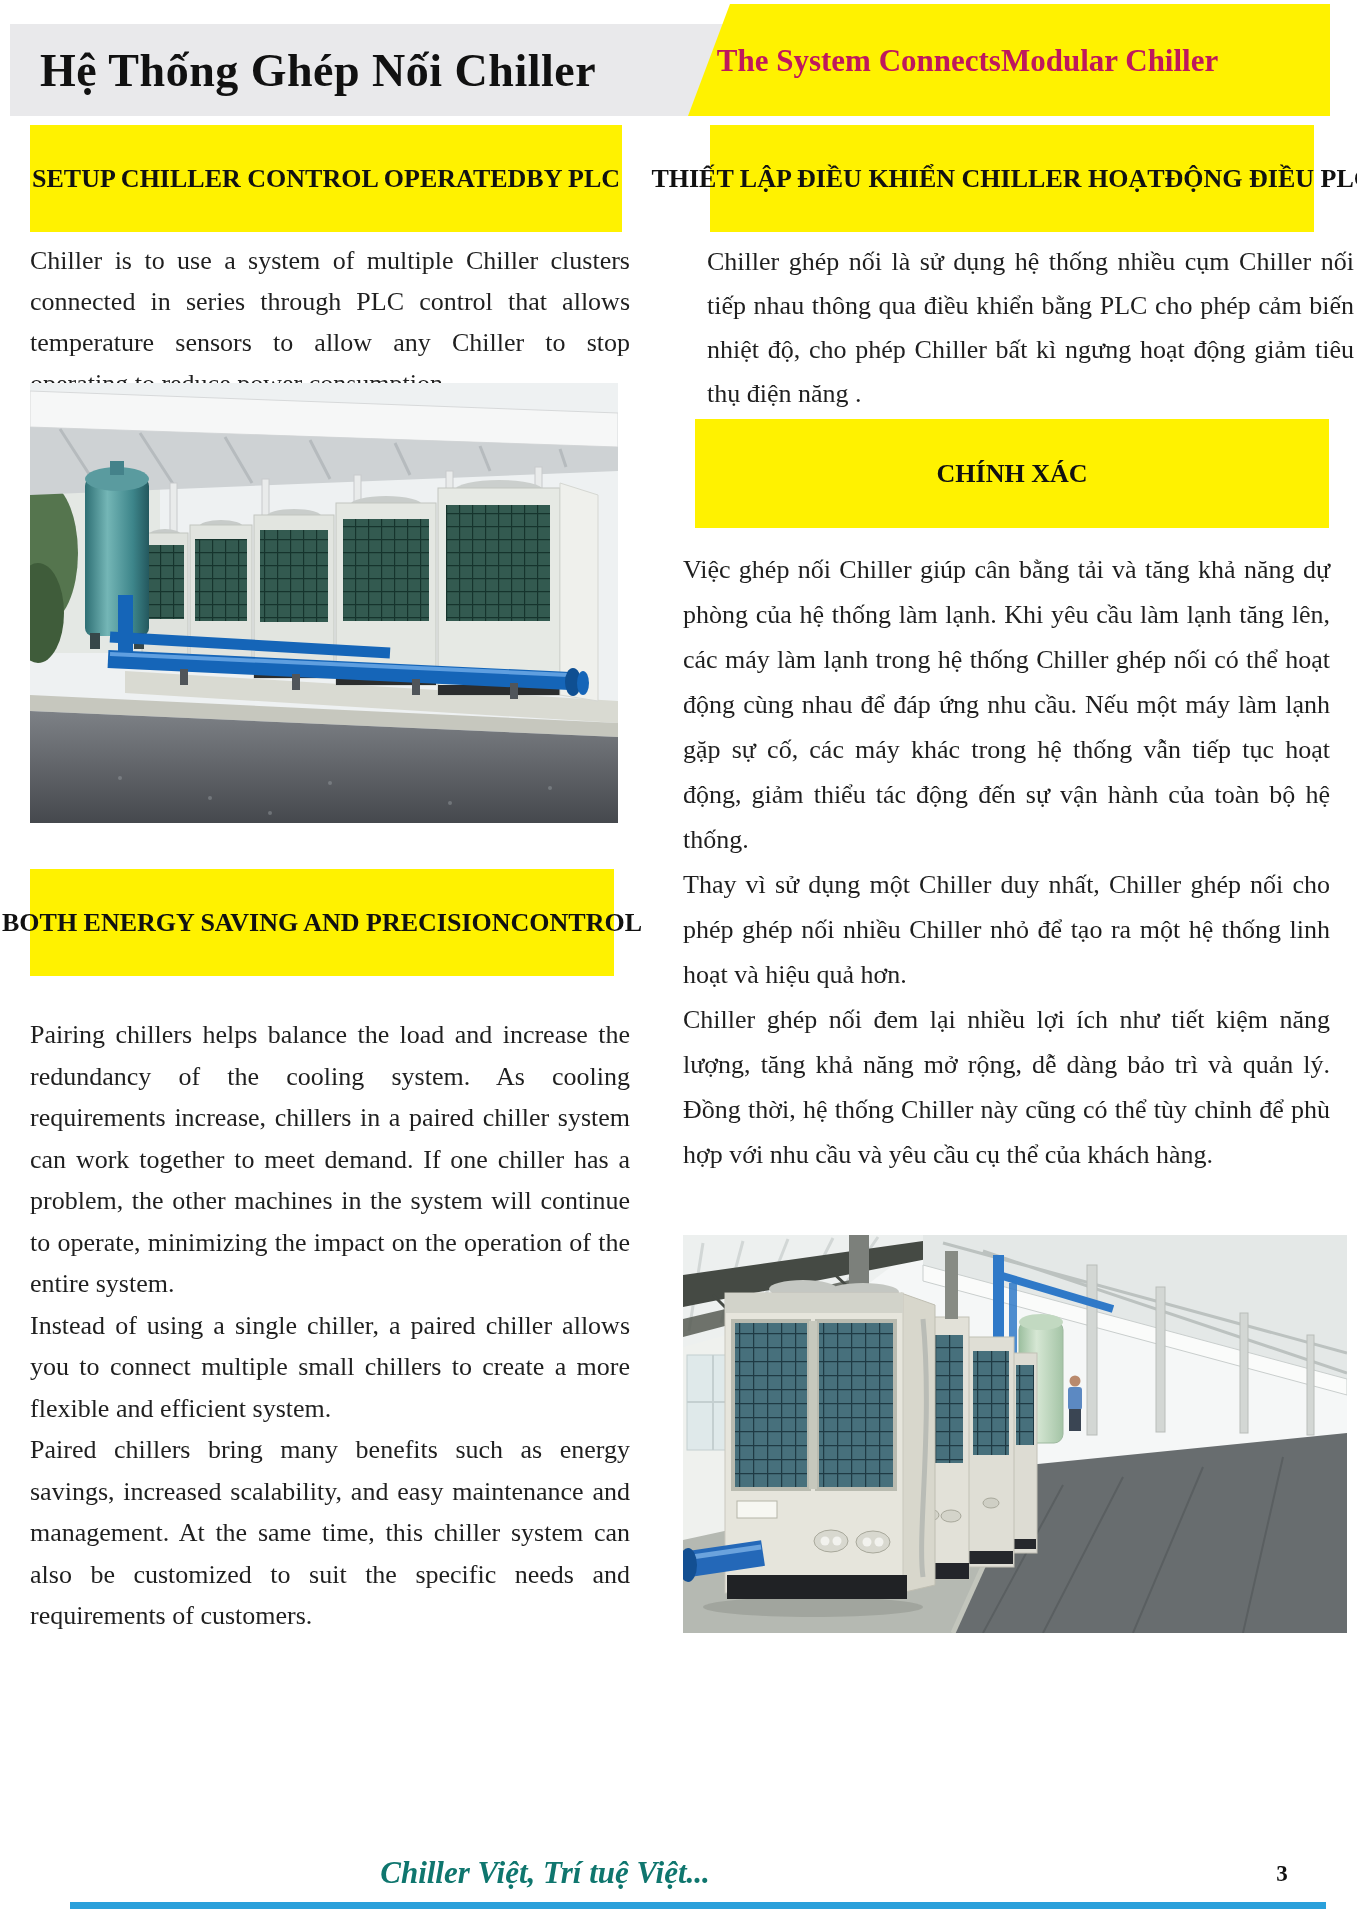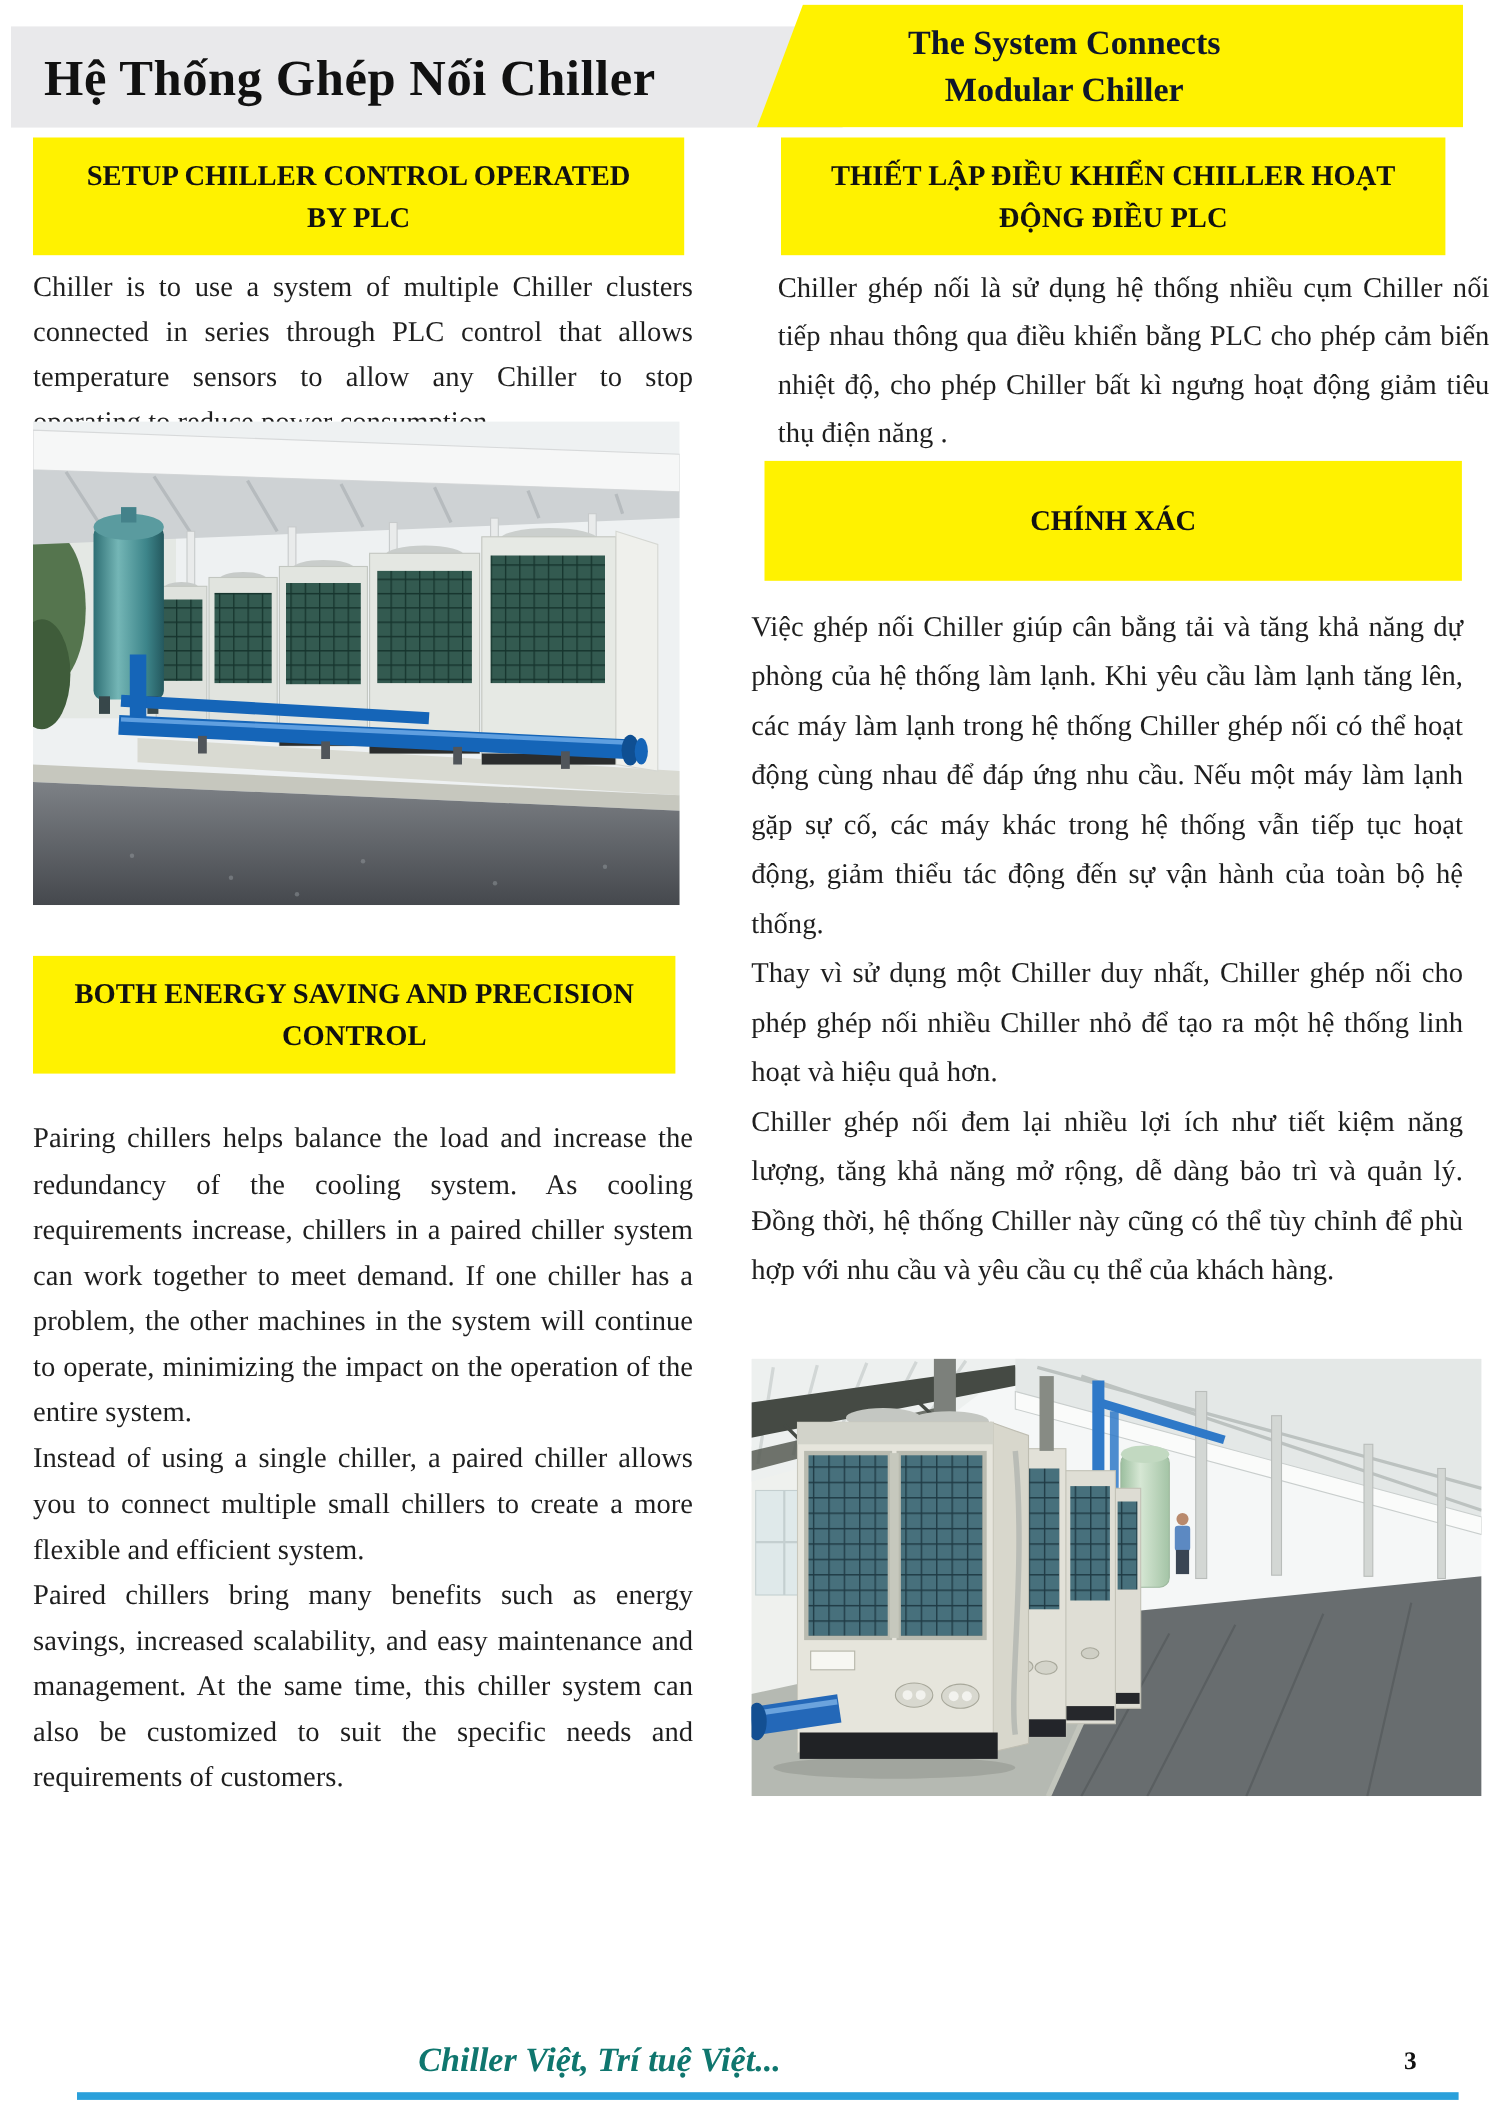--- a/index.html
+++ b/index.html
@@ -10,28 +10,28 @@
   }
   
   .header-gray{position:absolute;left:10px;top:24px;width:756px;height:92px;background:#e9e9eb;}
   .header-title{
     position:absolute;left:40px;top:24px;height:92px;display:flex;align-items:center;
     font-size:46px;font-weight:bold;color:#111;letter-spacing:.5px;
   }
   .header-yellow{
     position:absolute;left:650px;top:4px;width:680px;height:112px;background:#fff200;
     clip-path:polygon(80px 0,100% 0,100% 100%,38px 100%);
-    display:flex;flex-direction:column;justify-content:center;align-items:center;
-    text-align:center;font-weight:bold;font-size:31px;line-height:43px;color:#0f172a;
+    display:flex;flex-direction:row;justify-content:center;align-items:center;
+    text-align:center;font-weight:bold;font-size:31px;line-height:43px;color:#be185d;
     padding-right:105px;padding-left:60px;box-sizing:border-box;
   }
   
   .ybox{
     position:absolute;background:#fff200;color:#111;font-weight:bold;font-size:26px;line-height:38px;
-    display:flex;flex-direction:column;justify-content:center;align-items:center;text-align:center;
+    display:flex;flex-direction:row;justify-content:center;align-items:center;text-align:center;
   }
   .ybox span{display:block;white-space:nowrap;}
   .ybox-l1{left:30px;top:125px;width:592px;height:107px;}
   .ybox-l2{left:30px;top:869px;width:584px;height:107px;}
   .ybox-r1{left:710px;top:125px;width:604px;height:107px;}
   .ybox-r2{left:695px;top:419px;width:634px;height:109px;}
   
   .para{position:absolute;text-align:justify;font-size:26px;color:#1f1f1f;}
   .para p{margin:0;}
   .para-l1{left:30px;top:240px;width:600px;line-height:41px;}

